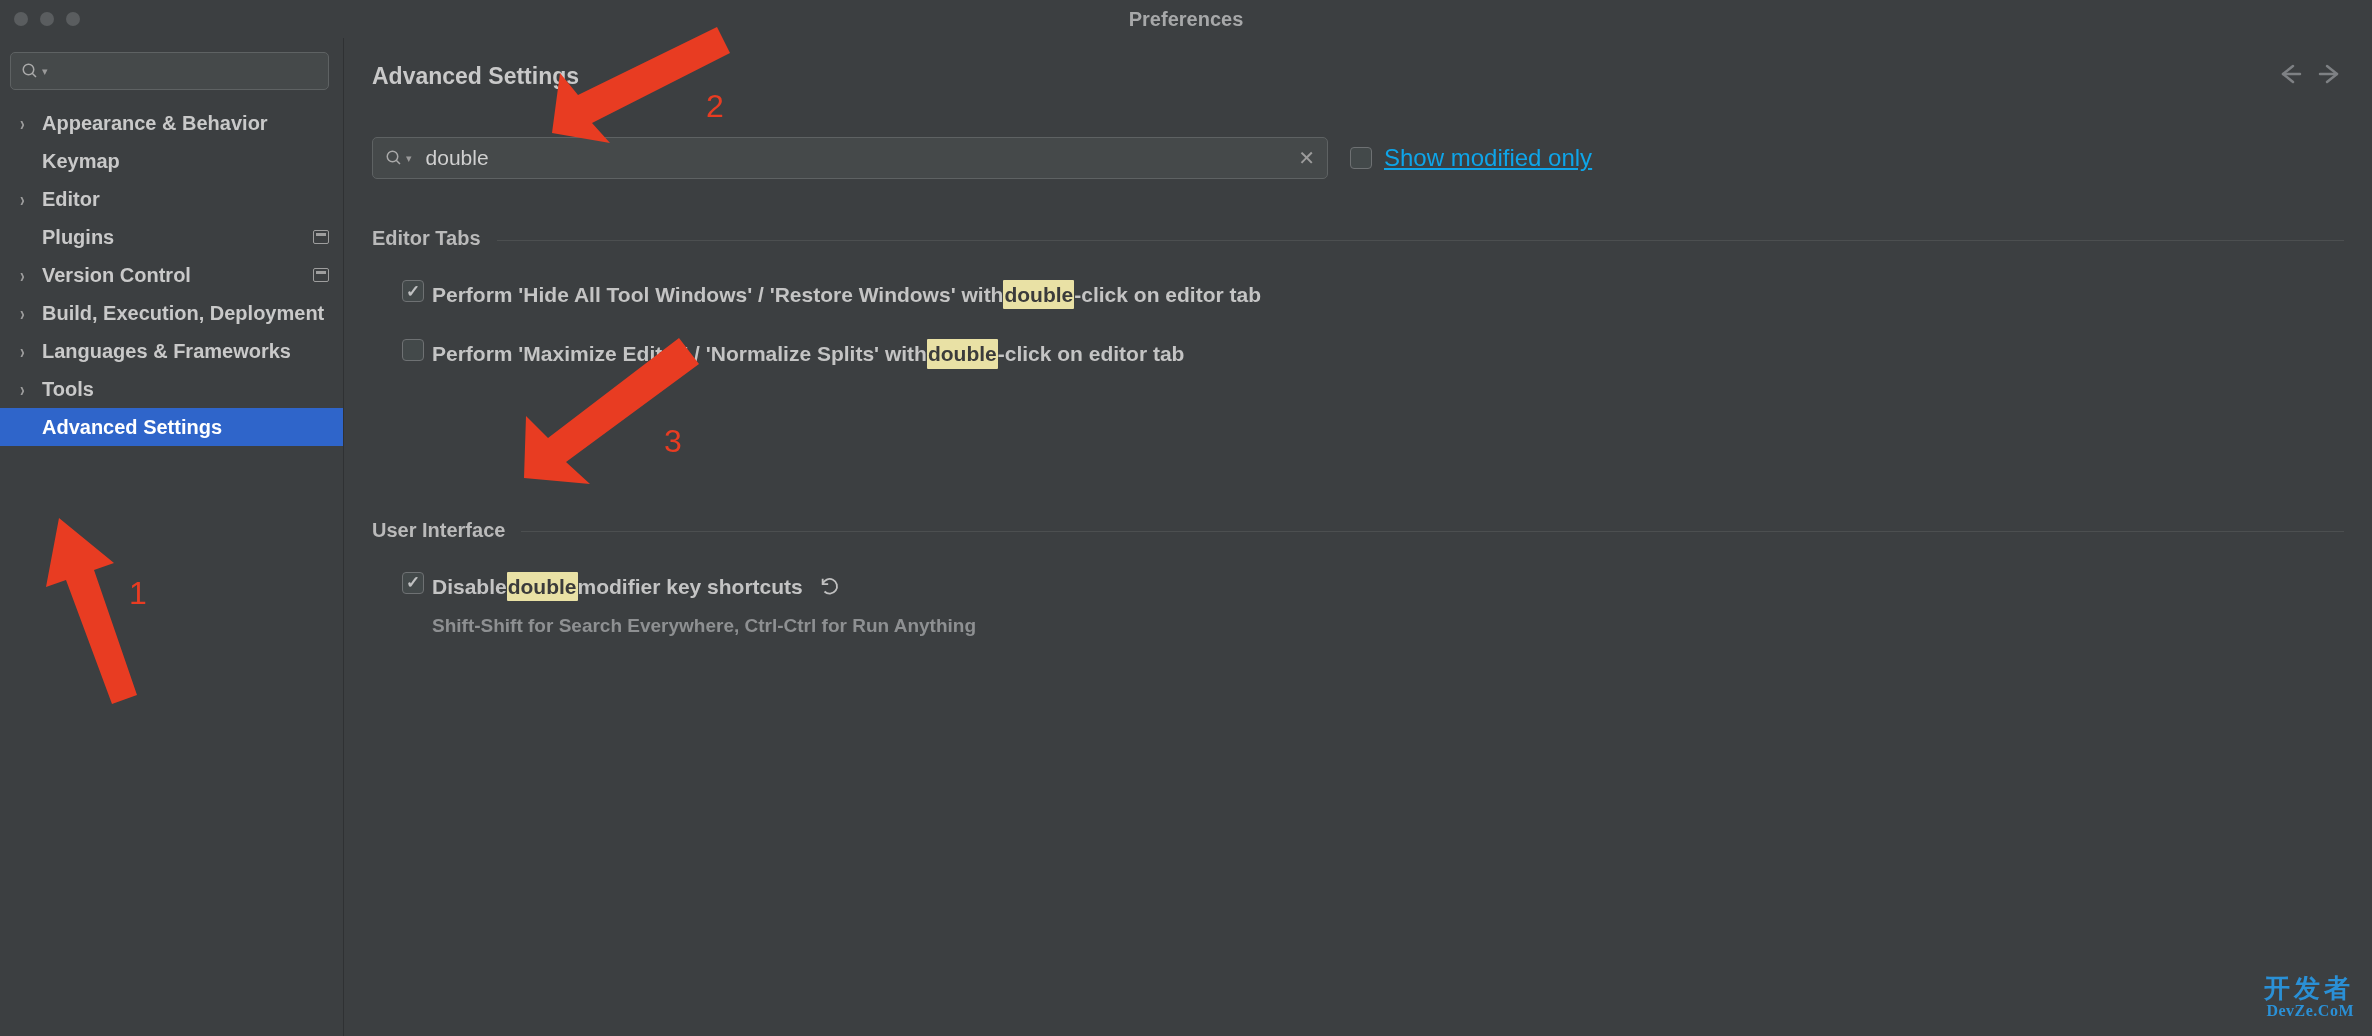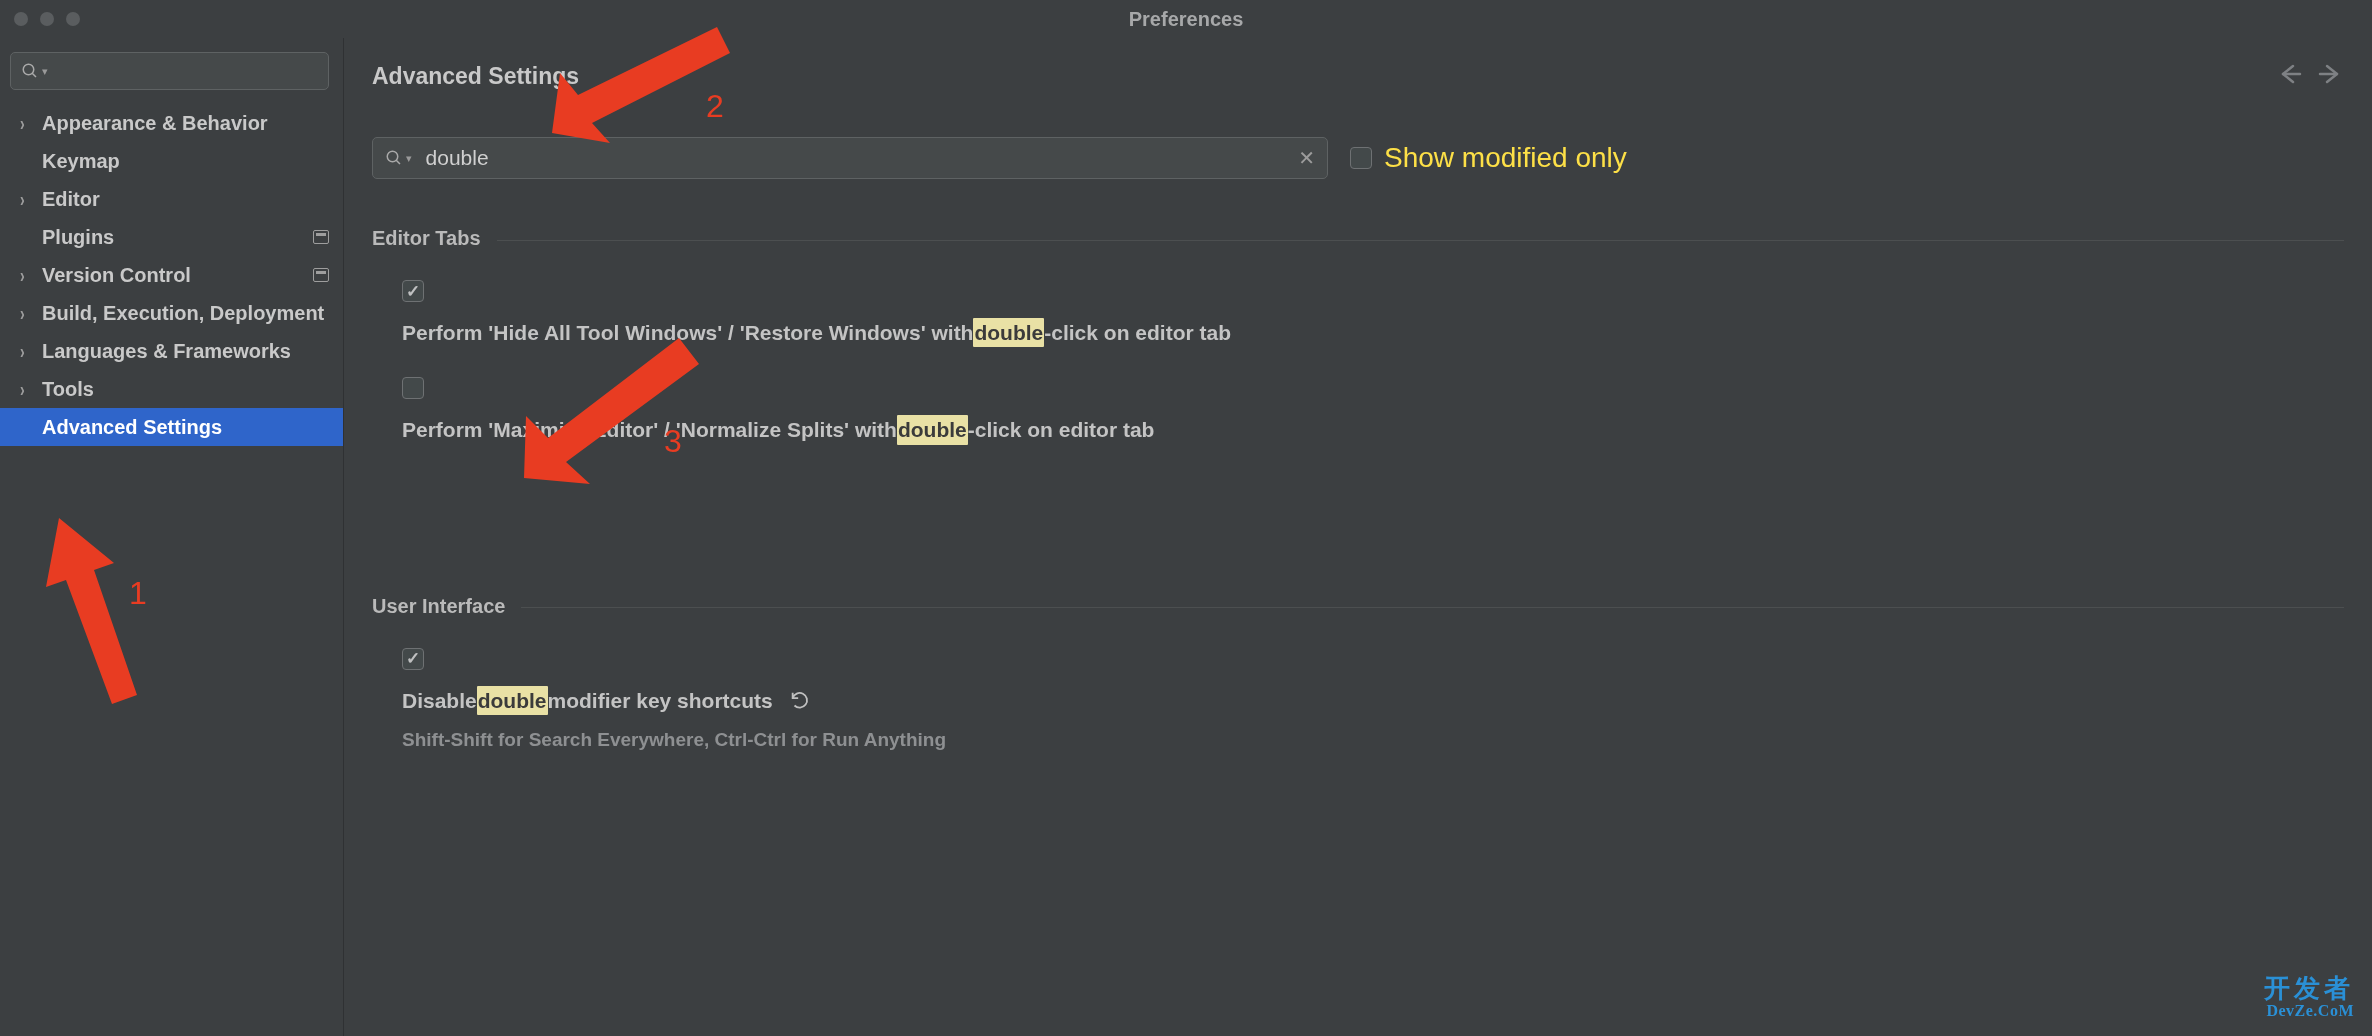--- a/index.html
+++ b/index.html
@@ -81,33 +81,33 @@
   }
   .show-mod { display: flex; align-items: center; gap: 12px; }
   .checkbox {
     width: 22px; height: 22px; border: 1.5px solid #6e7173; border-radius: 4px;
     background: #43494a; display: inline-flex; align-items: center; justify-content: center;
     flex-shrink: 0;
   }
   .checkbox.checked::after {
     content: "✓"; color: #bfc0c1; font-size: 17px; font-weight: bold;
   }
-  .show-mod .lbl { font-size: 28px; color: #fde047; }
+  .show-mod .lbl { font-size: 24px; color: #0ea5e9; text-decoration: underline; }
   .section {
     padding: 0 28px;
     font-weight: bold;
   }
   .section-title {
     display: flex; align-items: center; gap: 16px; margin-top: 48px;
     font-size: 20px; color: #bababa;
   }
   .section-title .line { flex: 1; height: 1px; background: #4c4f50; margin-top: 3px; }
   .opt-row {
-    display: flex; align-items: flex-start; gap: 16px;
-    margin-top: 30px; padding-left: 30px; font-size: 21px; color: #c4c4c4; flex-direction: column;
+    display: flex; align-items: flex-start; gap: 8px;
+    margin-top: 30px; padding-left: 30px; font-size: 21px; color: #c4c4c4;
   }
   .opt-row .opt-body { display: flex; flex-direction: column; }
   .opt-row .opt-label { line-height: 1.4; display: flex; align-items: center; flex-wrap: wrap; }
   .opt-row .opt-hint { font-size: 19px; color: #8e9092; margin-top: 14px; }
   .hl { background: #e9e1a5; color: #3b3b3b; padding: 0 1px; border-radius: 1px; }
   .reset-icon { display: inline-flex; margin-left: 16px; }
   .reset-icon svg { width: 22px; height: 22px; fill: none; stroke: #c0c0c0; stroke-width: 2; }
 
   
   .arrow {

